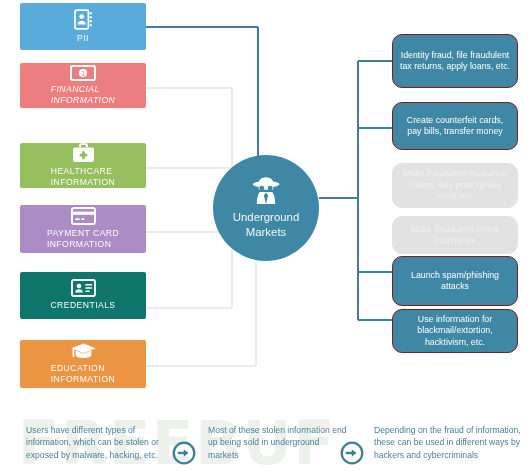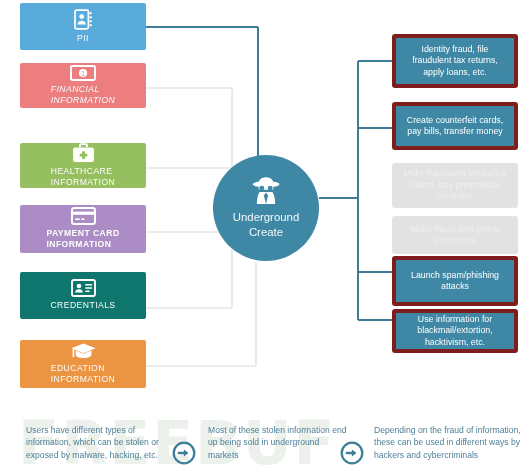--- a/index.html
+++ b/index.html
@@ -51,28 +51,28 @@
     align-items:center; justify-content:center;
     color:#ffffff; text-align:center;
   }
   #hub .hub-ico { line-height:0; margin-bottom:4px; }
   #hub .hub-lbl { font-size:11.4px; line-height:15px; color:#f2f8fa; }
 
   
   .out {
     position:absolute;
     left:392px; width:126px;
-    border:4px solid #7f1d1d;
+    border:1px solid #7f1d1d;
     background:#3e88a5;
     color:#ffffff;
     display:flex; align-items:center; justify-content:center;
     text-align:center;
     font-size:8.8px; line-height:11.4px;
     padding:3px 6px;
-    border-radius:3px;
+    border-radius:10px;
   }
   .out.dim {
     background:#e2e2e2;
     border-color:#e2e2e2;
     color:#efefef;
   }
 
   
   .cap {
     position:absolute;
@@ -158,21 +158,21 @@
 
   <div class="cat" style="top:205px; height:48px; background:#ab8cc4;">
     <span class="ico">
       <svg width="25" height="18" viewBox="0 0 25 18">
         <rect x="1" y="1" width="23" height="16" rx="2.2" fill="none" stroke="#fff" stroke-width="2"></rect>
         <rect x="1" y="4.6" width="23" height="3.2" fill="#fff"></rect>
         <rect x="4.2" y="11.2" width="4.6" height="1.9" rx=".9" fill="#fff"></rect>
         <rect x="10.2" y="11.2" width="3.2" height="1.9" rx=".9" fill="#fff"></rect>
       </svg>
     </span>
-    <span class="lbl" style="white-space:pre-line;font-weight:bold;">PAYMENT CARD
+    <span class="lbl" style="white-space:pre-line;">PAYMENT CARD
 INFORMATION</span>
   </div>
 
   <div class="cat" style="top:272px; height:47px; background:#0f766e;">
     <span class="ico">
       <svg width="25" height="18" viewBox="0 0 25 18">
         <rect x="1" y="1" width="23" height="16" rx="1.8" fill="none" stroke="#fff" stroke-width="1.9"></rect>
         <circle cx="8" cy="7" r="2.3" fill="#fff"></circle>
         <path d="M4.2,13.6c0-2.2 1.7-3.3 3.8-3.3s3.8,1.1 3.8,3.3z" fill="#fff"></path>
         <rect x="14.2" y="5.1" width="7" height="1.5" rx=".7" fill="#fff"></rect>
@@ -201,21 +201,21 @@
         <ellipse cx="17" cy="8.3" rx="13.4" ry="3.1" fill="#fff"></ellipse>
         <path d="M9.2,8.2C9.2,4 12.5,1.2 17,1.2s7.8,2.8 7.8,7z" fill="#fff"></path>
         <rect x="9.6" y="10.7" width="14.8" height="3.1" rx="1.5" fill="#fff"></rect>
         <circle cx="12.8" cy="12.2" r="2.4" fill="#3e88a5"></circle>
         <circle cx="21.2" cy="12.2" r="2.4" fill="#3e88a5"></circle>
         <path d="M10.6,15.9h12.8c1.7,2.6 2.8,6.6 2.8,12.1H7.8c0,-5.5 1.1,-9.5 2.8,-12.1z" fill="#fff"></path>
         <path d="M17,16.4 14.9,19.6 17,27.9 19.1,19.6z" fill="#3e88a5"></path>
       </svg>
     </span>
     <span class="hub-lbl" style="white-space:pre-line;">Underground
-Create</span>
+Markets</span>
   </div>
 
   <div class="out" style="top:34px; height:54px;">
     <span>Identity fraud, file fraudulent tax returns, apply loans, etc.</span>
   </div>
 
   <div class="out" style="top:102px; height:48px;">
     <span>Create counterfeit cards, pay bills, transfer money</span>
   </div>
 

